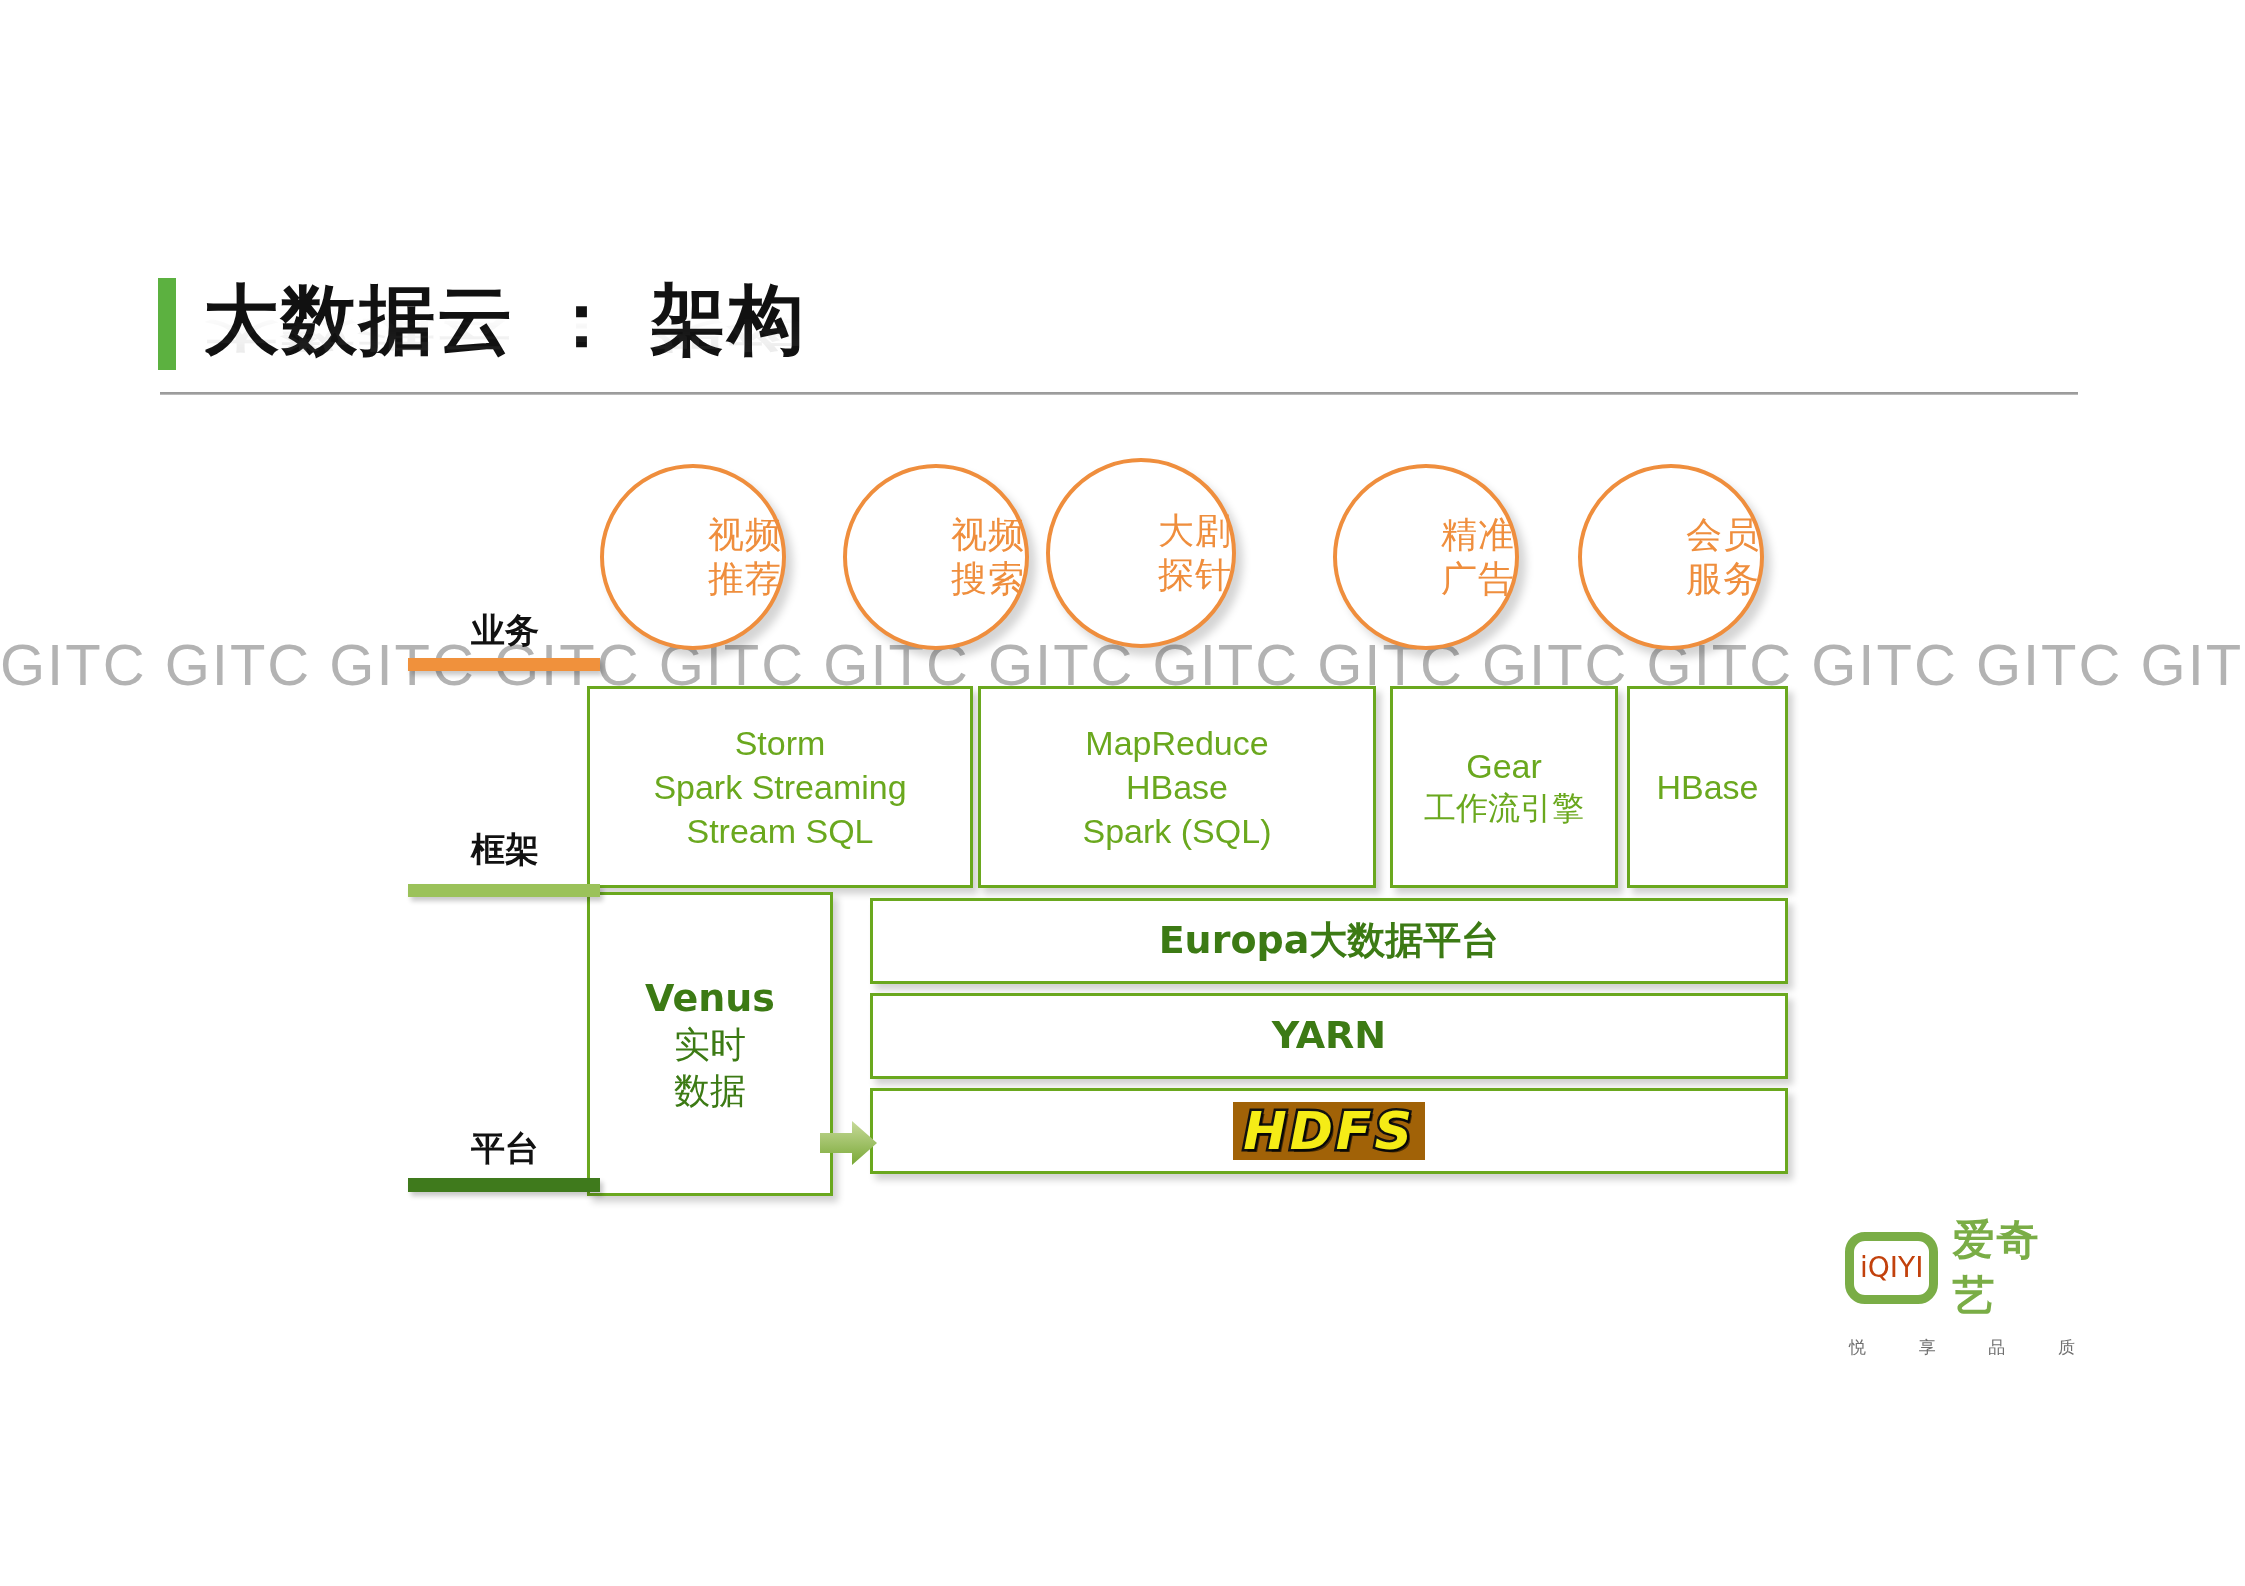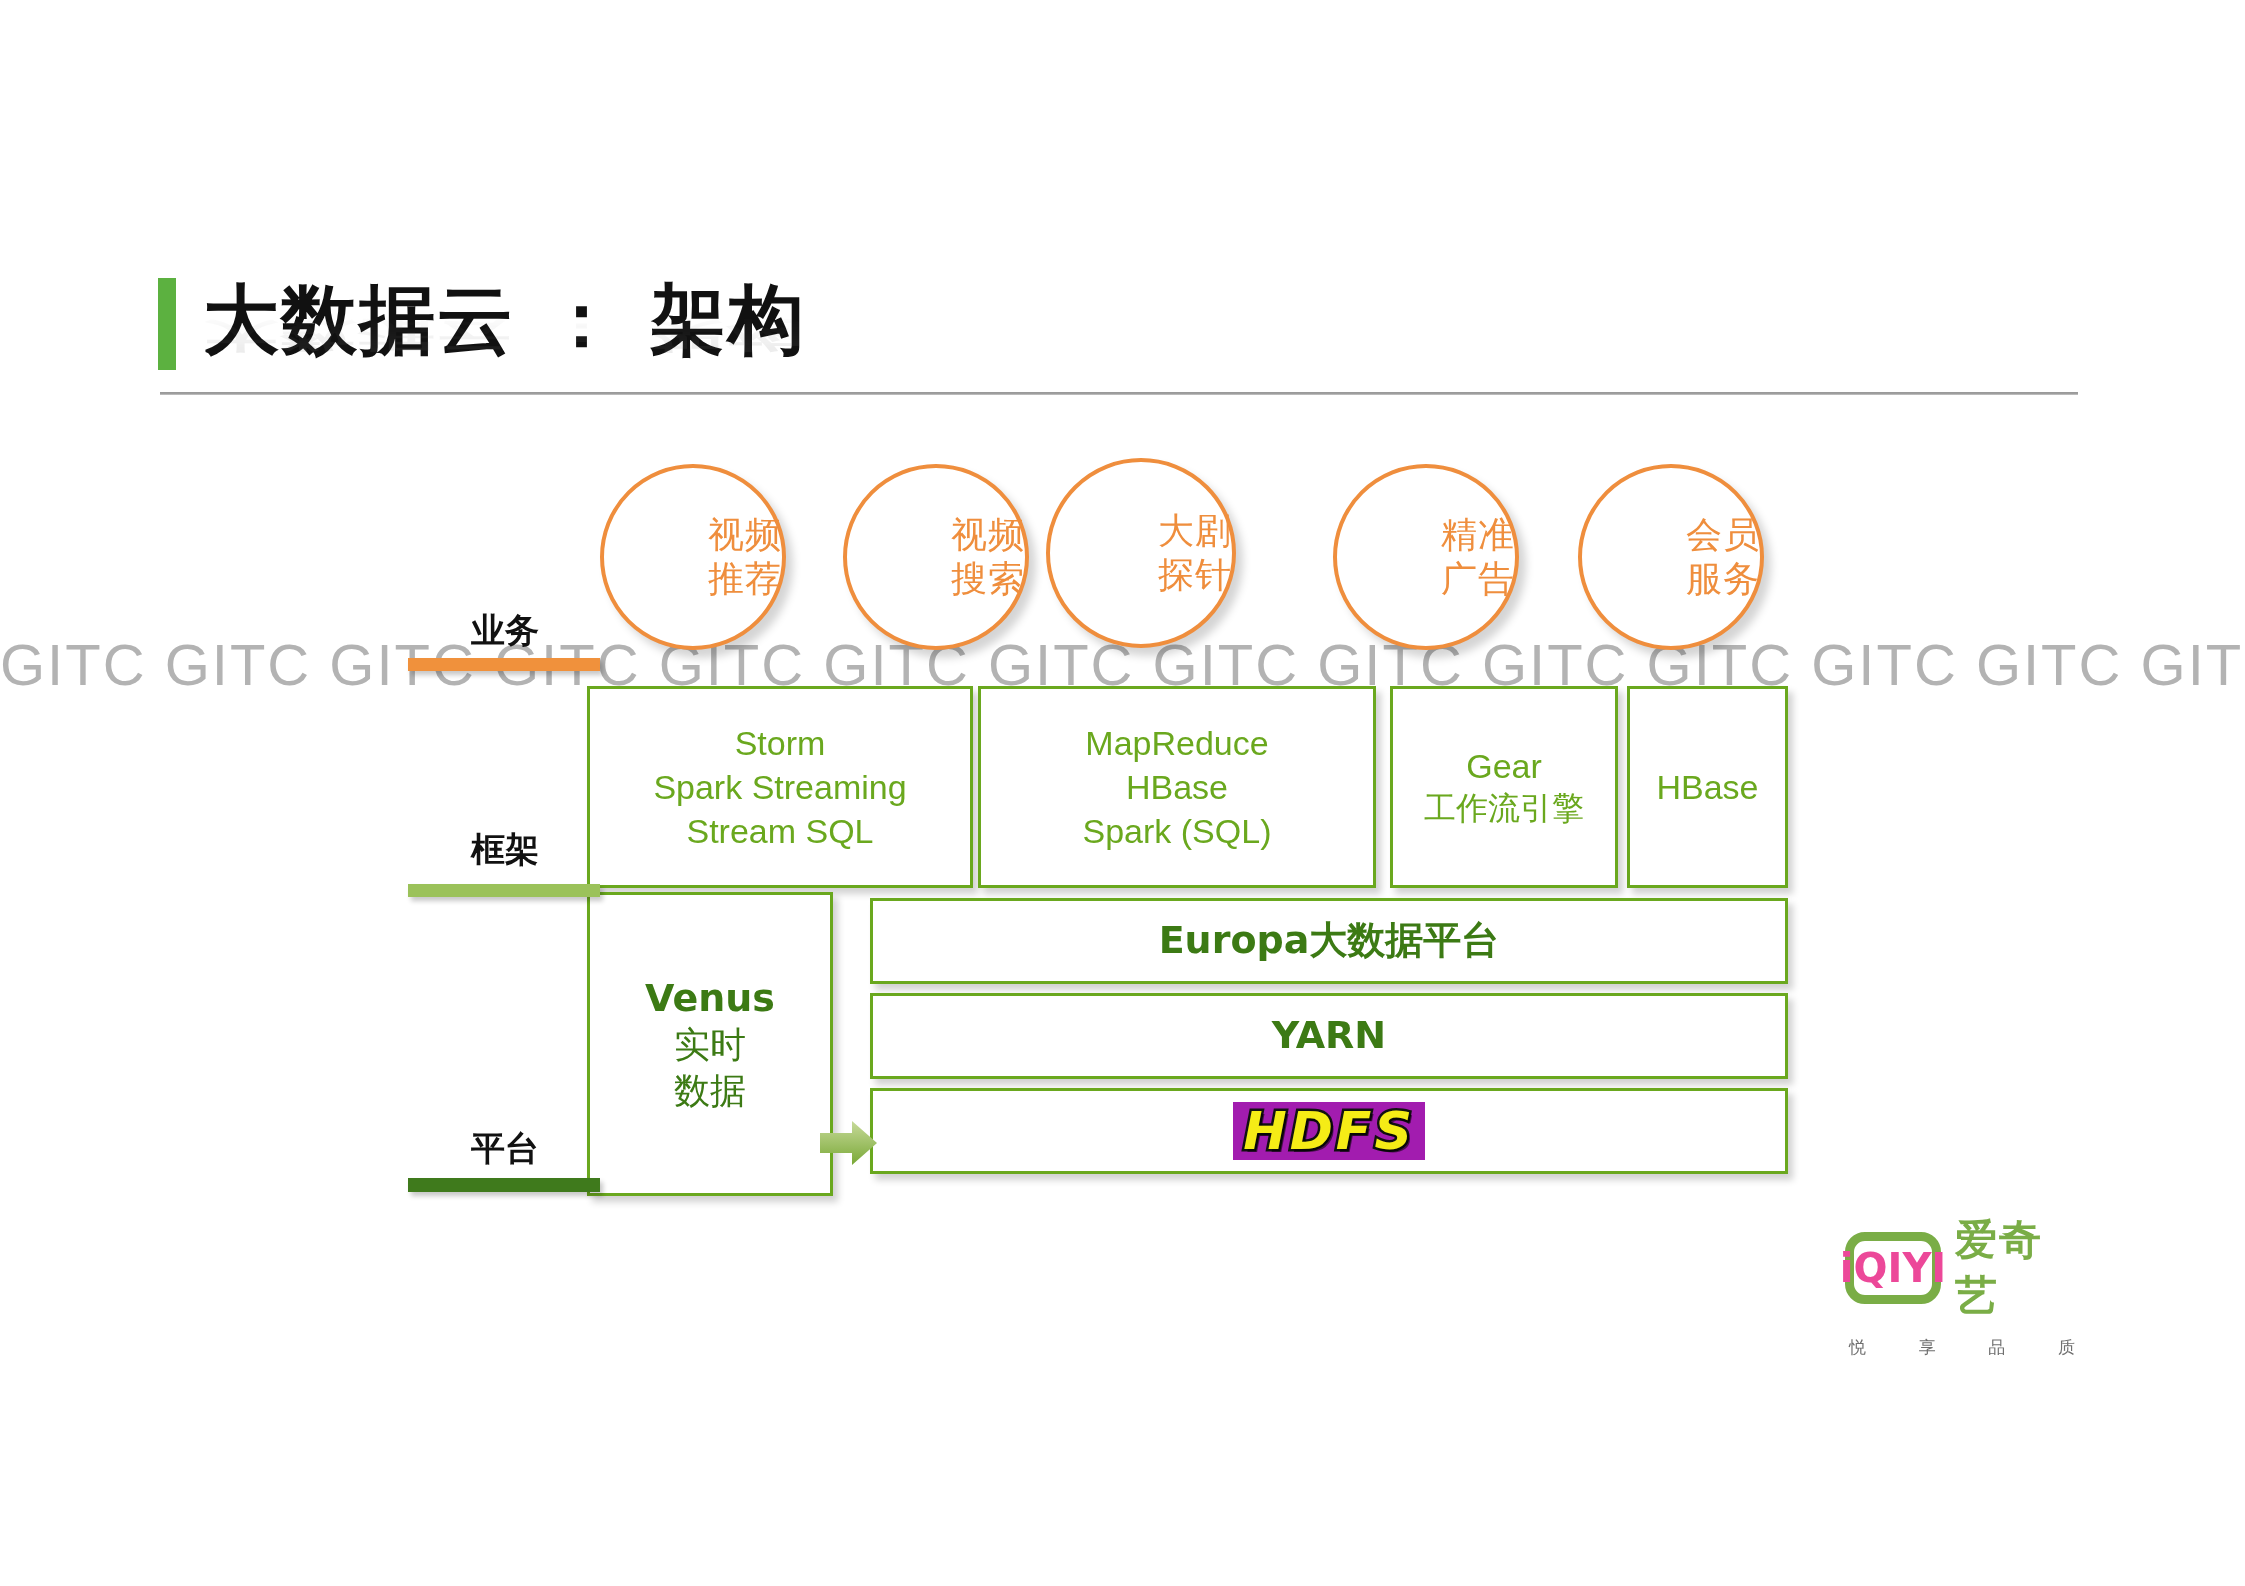--- a/index.html
+++ b/index.html
@@ -187,21 +187,21 @@
   #hdfs-logo {
     font-family: "DejaVu Sans", "Liberation Sans", sans-serif;
     font-size: 52px;
     font-weight: bold;
     font-style: italic;
     letter-spacing: 3px;
     color: #f5ec16;
     -webkit-text-stroke: 5px #111111;
     paint-order: stroke fill;
     text-shadow: 3px 3px 0 rgba(0,0,0,0.55);
-    background: #a21caf;
+    background: #a16207;
     padding: 2px 10px;
     line-height: 1.05;
   }
 
   
   #iqiyi {
     position: absolute;
     left: 1845px;
     top: 1212px;
     width: 235px;
@@ -216,23 +216,23 @@
     width: 96px;
     height: 72px;
     border: 9px solid #7aad46;
     border-radius: 20px;
     display: flex;
     align-items: center;
     justify-content: center;
     box-sizing: border-box;
   }
   #iqiyi-mark span {
-    color: #ec4899;
-    font-size: 40px;
-    font-weight: bold;
+    color: #c2410c;
+    font-size: 28px;
+    font-weight: normal;
     letter-spacing: 0px;
     font-family: "DejaVu Sans", "Liberation Sans", sans-serif;
     line-height: 1;
   }
   #iqiyi-cn {
     color: #7aad46;
     font-size: 42px;
     font-weight: bold;
     letter-spacing: 2px;
     font-family: "DejaVu Sans", "Liberation Sans", sans-serif;

